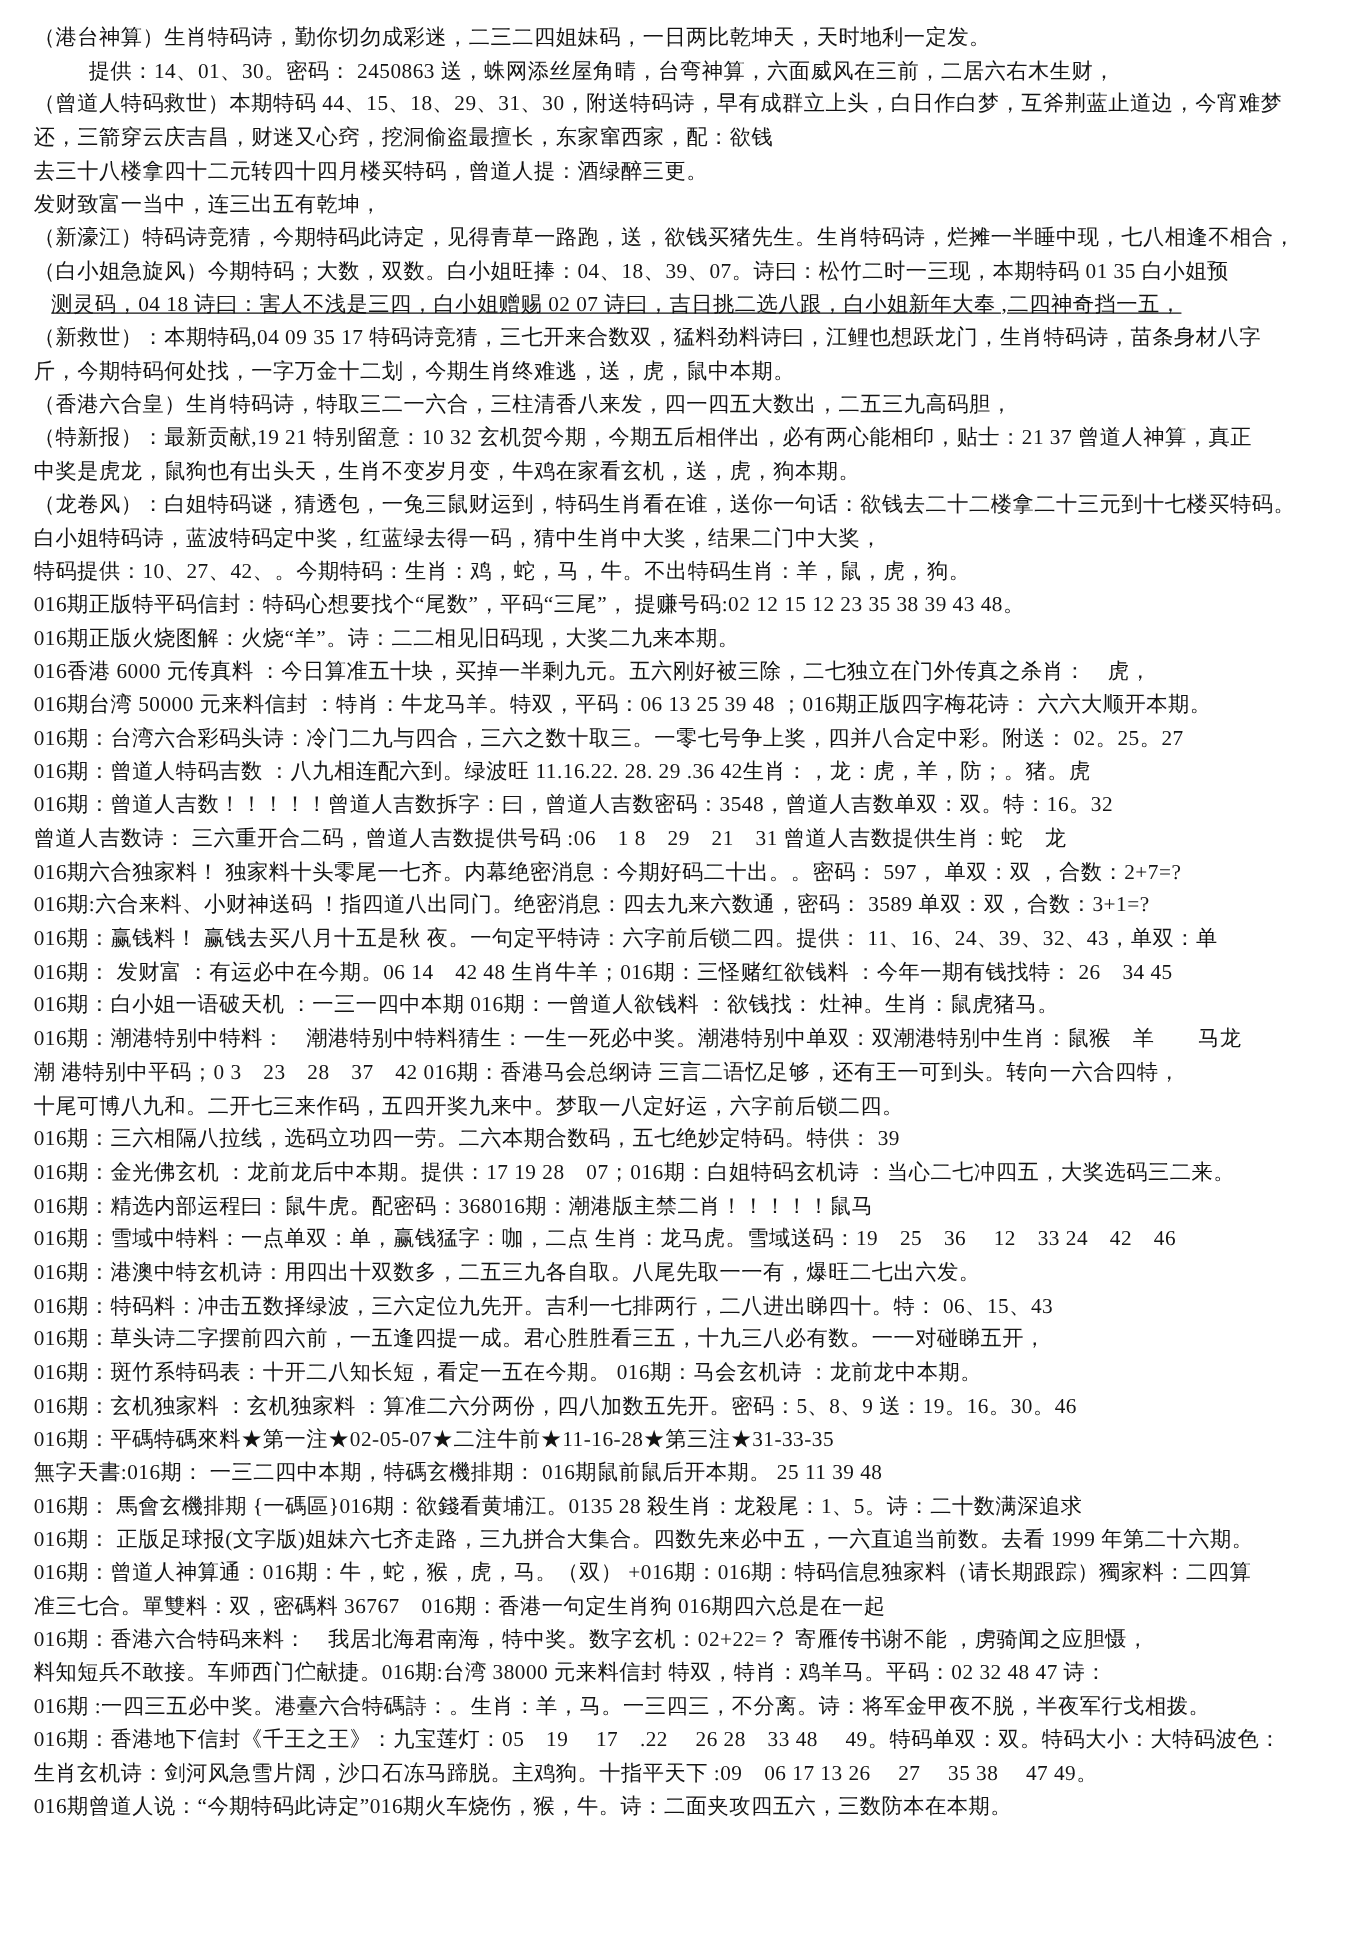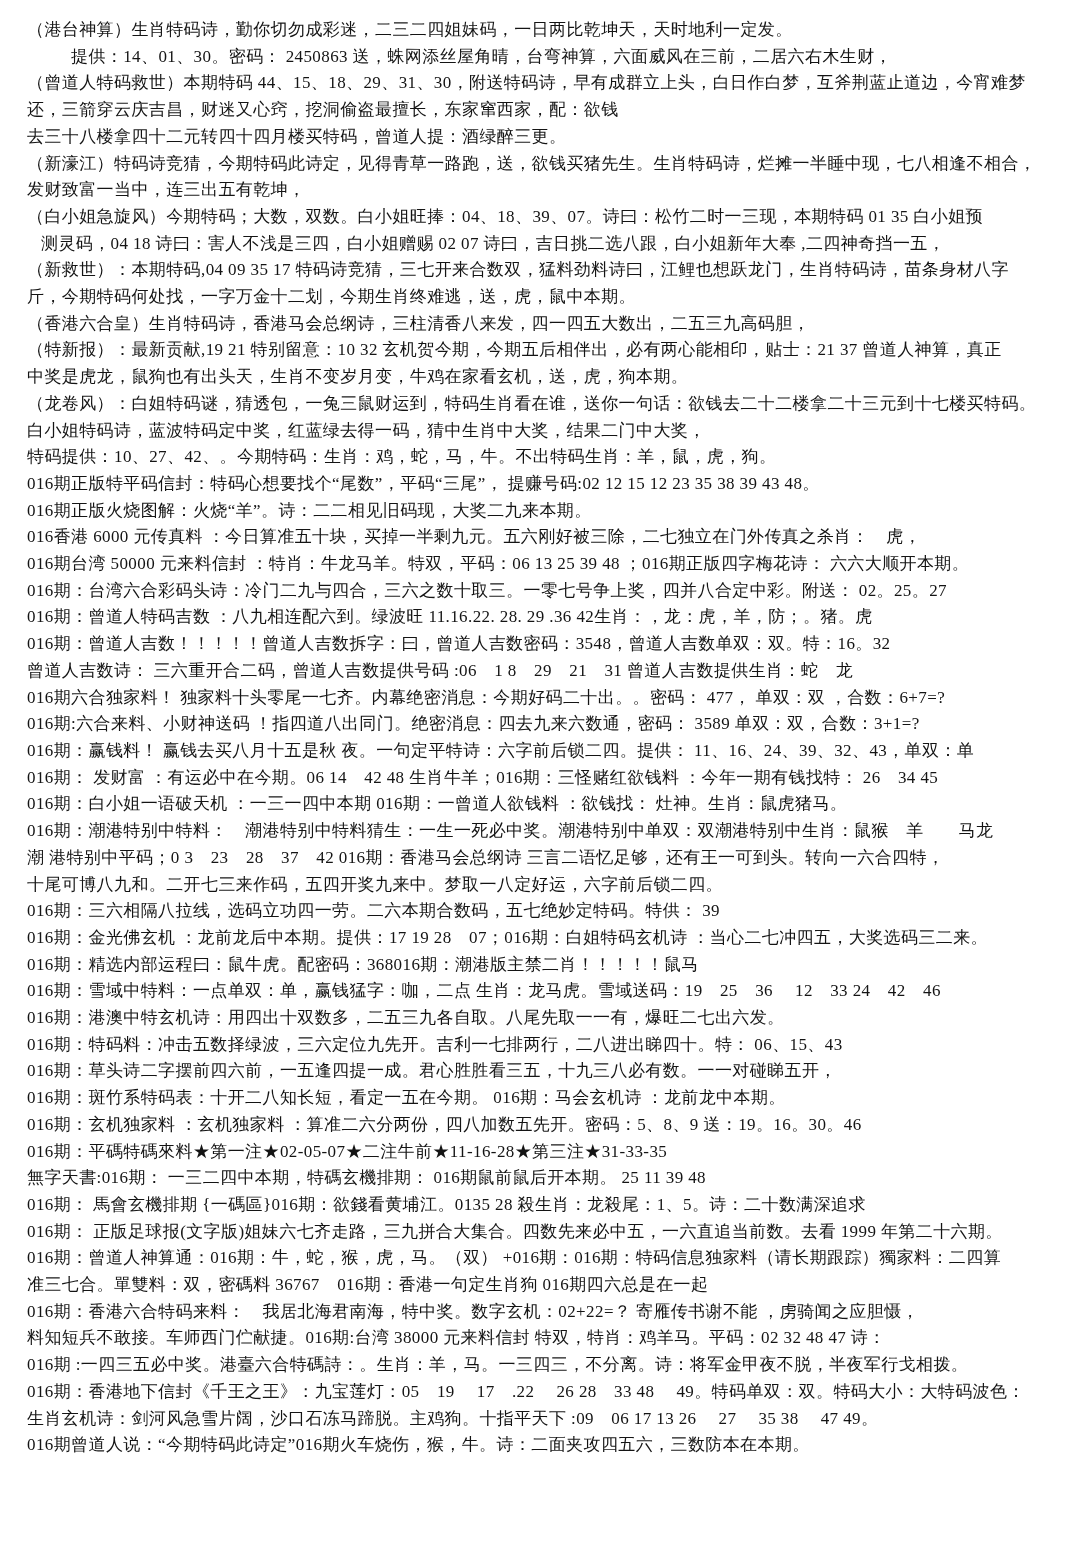--- a/index.html
+++ b/index.html
@@ -22,53 +22,53 @@
   }
   .doc-line {
     font-size: 17px;
     line-height: 26.7px;
     color: #141414;
     white-space: nowrap;
     letter-spacing: 0.4px;
     font-weight: 500;
   }
   .indent-1 { padding-left: 44px; }
-  .indent-2 { padding-left: 14px; }
+  .indent-2 { padding-left: 14px; text-decoration: underline; }
 </style>
 </head>
 <body>
 
 <div class="page">
   <div id="doc-body">
       <div class="doc-line">（港台神算）生肖特码诗，勤你切勿成彩迷，二三二四姐妹码，一日两比乾坤天，天时地利一定发。</div>
       <div class="doc-line indent-1">提供：14、01、30。密码： 2450863 送，蛛网添丝屋角晴，台弯神算，六面威风在三前，二居六右木生财，</div>
       <div class="doc-line">（曾道人特码救世）本期特码 44、15、18、29、31、30，附送特码诗，早有成群立上头，白日作白梦，互斧荆蓝止道边，今宵难梦</div>
       <div class="doc-line">还，三箭穿云庆吉昌，财迷又心窍，挖洞偷盗最擅长，东家窜西家，配：欲钱</div>
       <div class="doc-line">去三十八楼拿四十二元转四十四月楼买特码，曾道人提：酒绿醉三更。</div>
+      <div class="doc-line">发财致富一当中，连三出五有乾坤，</div>
       <div class="doc-line">（新濠江）特码诗竞猜，今期特码此诗定，见得青草一路跑，送，欲钱买猪先生。生肖特码诗，烂摊一半睡中现，七八相逢不相合，</div>
-      <div class="doc-line">发财致富一当中，连三出五有乾坤，</div>
       <div class="doc-line">（白小姐急旋风）今期特码；大数，双数。白小姐旺捧：04、18、39、07。诗曰：松竹二时一三现，本期特码 01 35 白小姐预</div>
       <div class="doc-line indent-2">测灵码，04 18 诗曰：害人不浅是三四，白小姐赠赐  02  07 诗曰，吉日挑二选八跟，白小姐新年大奉 ,二四神奇挡一五，</div>
       <div class="doc-line">（新救世）：本期特码,04 09 35 17 特码诗竞猜，三七开来合数双，猛料劲料诗曰，江鲤也想跃龙门，生肖特码诗，苗条身材八字</div>
       <div class="doc-line">斤，今期特码何处找，一字万金十二划，今期生肖终难逃，送，虎，鼠中本期。</div>
-      <div class="doc-line">（香港六合皇）生肖特码诗，香港马会总纲诗，三柱清香八来发，四一四五大数出，二五三九高码胆，</div>
+      <div class="doc-line">（香港六合皇）生肖特码诗，特取三二一六合，三柱清香八来发，四一四五大数出，二五三九高码胆，</div>
       <div class="doc-line">（特新报）：最新贡献,19 21 特别留意：10 32 玄机贺今期，今期五后相伴出，必有两心能相印，贴士：21 37 曾道人神算，真正</div>
       <div class="doc-line">中奖是虎龙，鼠狗也有出头天，生肖不变岁月变，牛鸡在家看玄机，送，虎，狗本期。</div>
       <div class="doc-line">（龙卷风）：白姐特码谜，猜透包，一兔三鼠财运到，特码生肖看在谁，送你一句话：欲钱去二十二楼拿二十三元到十七楼买特码。</div>
       <div class="doc-line">白小姐特码诗，蓝波特码定中奖，红蓝绿去得一码，猜中生肖中大奖，结果二门中大奖，</div>
       <div class="doc-line">特码提供：10、27、42、。今期特码：生肖：鸡，蛇，马，牛。不出特码生肖：羊，鼠，虎，狗。</div>
       <div class="doc-line">016期正版特平码信封：特码心想要找个“尾数”，平码“三尾”， 提赚号码:02  12   15   12   23   35 38   39 43   48。</div>
       <div class="doc-line">016期正版火烧图解：火烧“羊”。诗：二二相见旧码现，大奖二九来本期。</div>
       <div class="doc-line">016香港 6000 元传真料 ：今日算准五十块，买掉一半剩九元。五六刚好被三除，二七独立在门外传真之杀肖：　虎，</div>
       <div class="doc-line">016期台湾 50000 元来料信封 ：特肖：牛龙马羊。特双，平码：06 13 25 39 48  ；016期正版四字梅花诗： 六六大顺开本期。</div>
       <div class="doc-line">016期：台湾六合彩码头诗：冷门二九与四合，三六之数十取三。一零七号争上奖，四并八合定中彩。附送：  02。25。27</div>
       <div class="doc-line">016期：曾道人特码吉数 ：八九相连配六到。绿波旺 11.16.22.  28.  29  .36     42生肖：，龙：虎，羊，防；。猪。虎</div>
       <div class="doc-line">016期：曾道人吉数！！！！！曾道人吉数拆字：曰，曾道人吉数密码：3548，曾道人吉数单双：双。特：16。32</div>
       <div class="doc-line">曾道人吉数诗：  三六重开合二码，曾道人吉数提供号码 :06　1 8　29　21　31 曾道人吉数提供生肖：蛇　龙</div>
-      <div class="doc-line">016期六合独家料！ 独家料十头零尾一七齐。内幕绝密消息：今期好码二十出。。密码： 477， 单双：双 ，合数：6+7=?</div>
+      <div class="doc-line">016期六合独家料！ 独家料十头零尾一七齐。内幕绝密消息：今期好码二十出。。密码： 597， 单双：双 ，合数：2+7=?</div>
       <div class="doc-line">016期:六合来料、小财神送码 ！指四道八出同门。绝密消息：四去九来六数通，密码： 3589 单双：双，合数：3+1=?</div>
       <div class="doc-line">016期：赢钱料！ 赢钱去买八月十五是秋 夜。一句定平特诗：六字前后锁二四。提供： 11、16、24、39、32、43，单双：单</div>
       <div class="doc-line">016期： 发财富 ：有运必中在今期。06 14　42 48 生肖牛羊；016期：三怪赌红欲钱料 ：今年一期有钱找特： 26　34 45</div>
       <div class="doc-line">016期：白小姐一语破天机 ：一三一四中本期 016期：一曾道人欲钱料 ：欲钱找： 灶神。生肖：鼠虎猪马。</div>
       <div class="doc-line">016期：潮港特别中特料：　潮港特别中特料猜生：一生一死必中奖。潮港特别中单双：双潮港特别中生肖：鼠猴　羊　　马龙</div>
       <div class="doc-line">潮 港特别中平码；0 3　23　28　37　42 016期：香港马会总纲诗 三言二语忆足够，还有王一可到头。转向一六合四特，</div>
       <div class="doc-line">十尾可博八九和。二开七三来作码，五四开奖九来中。梦取一八定好运，六字前后锁二四。</div>
       <div class="doc-line">016期：三六相隔八拉线，选码立功四一劳。二六本期合数码，五七绝妙定特码。特供：  39</div>
       <div class="doc-line">016期：金光佛玄机 ：龙前龙后中本期。提供：17 19 28　07；016期：白姐特码玄机诗 ：当心二七冲四五，大奖选码三二来。</div>
       <div class="doc-line">016期：精选内部运程曰：鼠牛虎。配密码：368016期：潮港版主禁二肖！！！！！鼠马</div>

